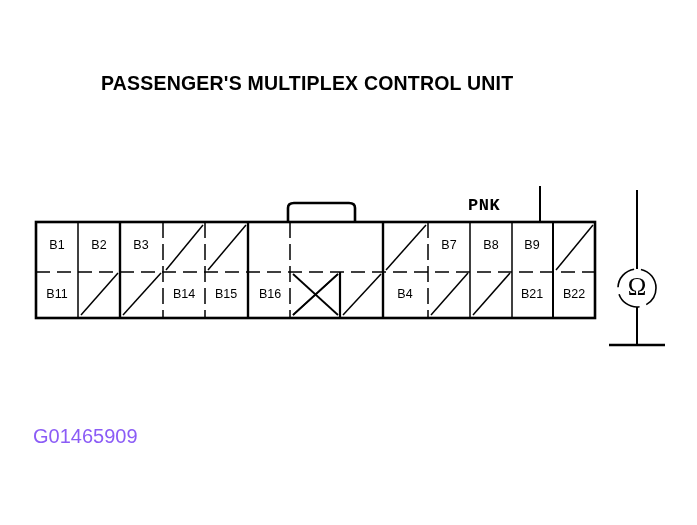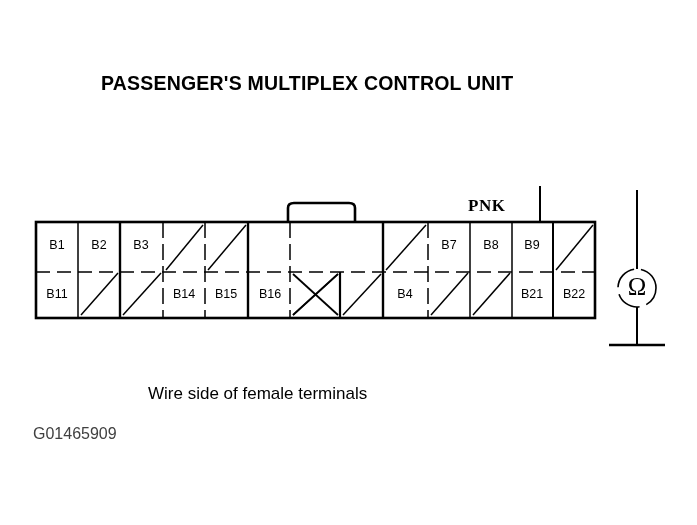--- a/index.html
+++ b/index.html
@@ -35,21 +35,21 @@
     letter-spacing: 0.2px;
     line-height: 23px;
     color: #000000;
   }
   .title-line { display: block; white-space: nowrap; }
 
   .wire-label {
     position: absolute;
     left: 468px;
     top: 196px;
-    font-family: Liberation Serif, serif;
+    font-family: Liberation Mono, monospace;
     font-weight: bold;
     font-size: 17px;
     letter-spacing: 0.5px;
     color: #000000;
   }
 
   .caption {
     position: absolute;
     left: 148px;
     top: 384px;
@@ -57,22 +57,22 @@
     font-size: 17px;
     color: #000000;
     white-space: nowrap;
   }
 
   .figure-id {
     position: absolute;
     left: 33px;
     top: 425px;
     font-family: "Liberation Sans", sans-serif;
-    font-size: 16px;
-    color: #404040;
+    font-size: 20px;
+    color: #8b5cf6;
     white-space: nowrap;
   }
 
   .svg-layer {
     position: absolute;
     left: 0;
     top: 0;
     width: 697px;
     height: 525px;
   }
@@ -182,17 +182,16 @@
 
       <text x="637" y="289" text-anchor="middle" dominant-baseline="middle" font-family="'Liberation Serif', serif" font-size="25" fill="#000">Ω</text>
 
       <line x1="637" y1="307" x2="637" y2="345" stroke="#000" stroke-width="2"></line>
 
       <line x1="609" y1="345" x2="665" y2="345" stroke="#000" stroke-width="2.4"></line>
     </g>
 
   </svg>
 
-  <div class="caption">Wire side of female terminals</div>
 
   <div class="figure-id">G01465909</div>
 
 </div>
 
 </body></html>

